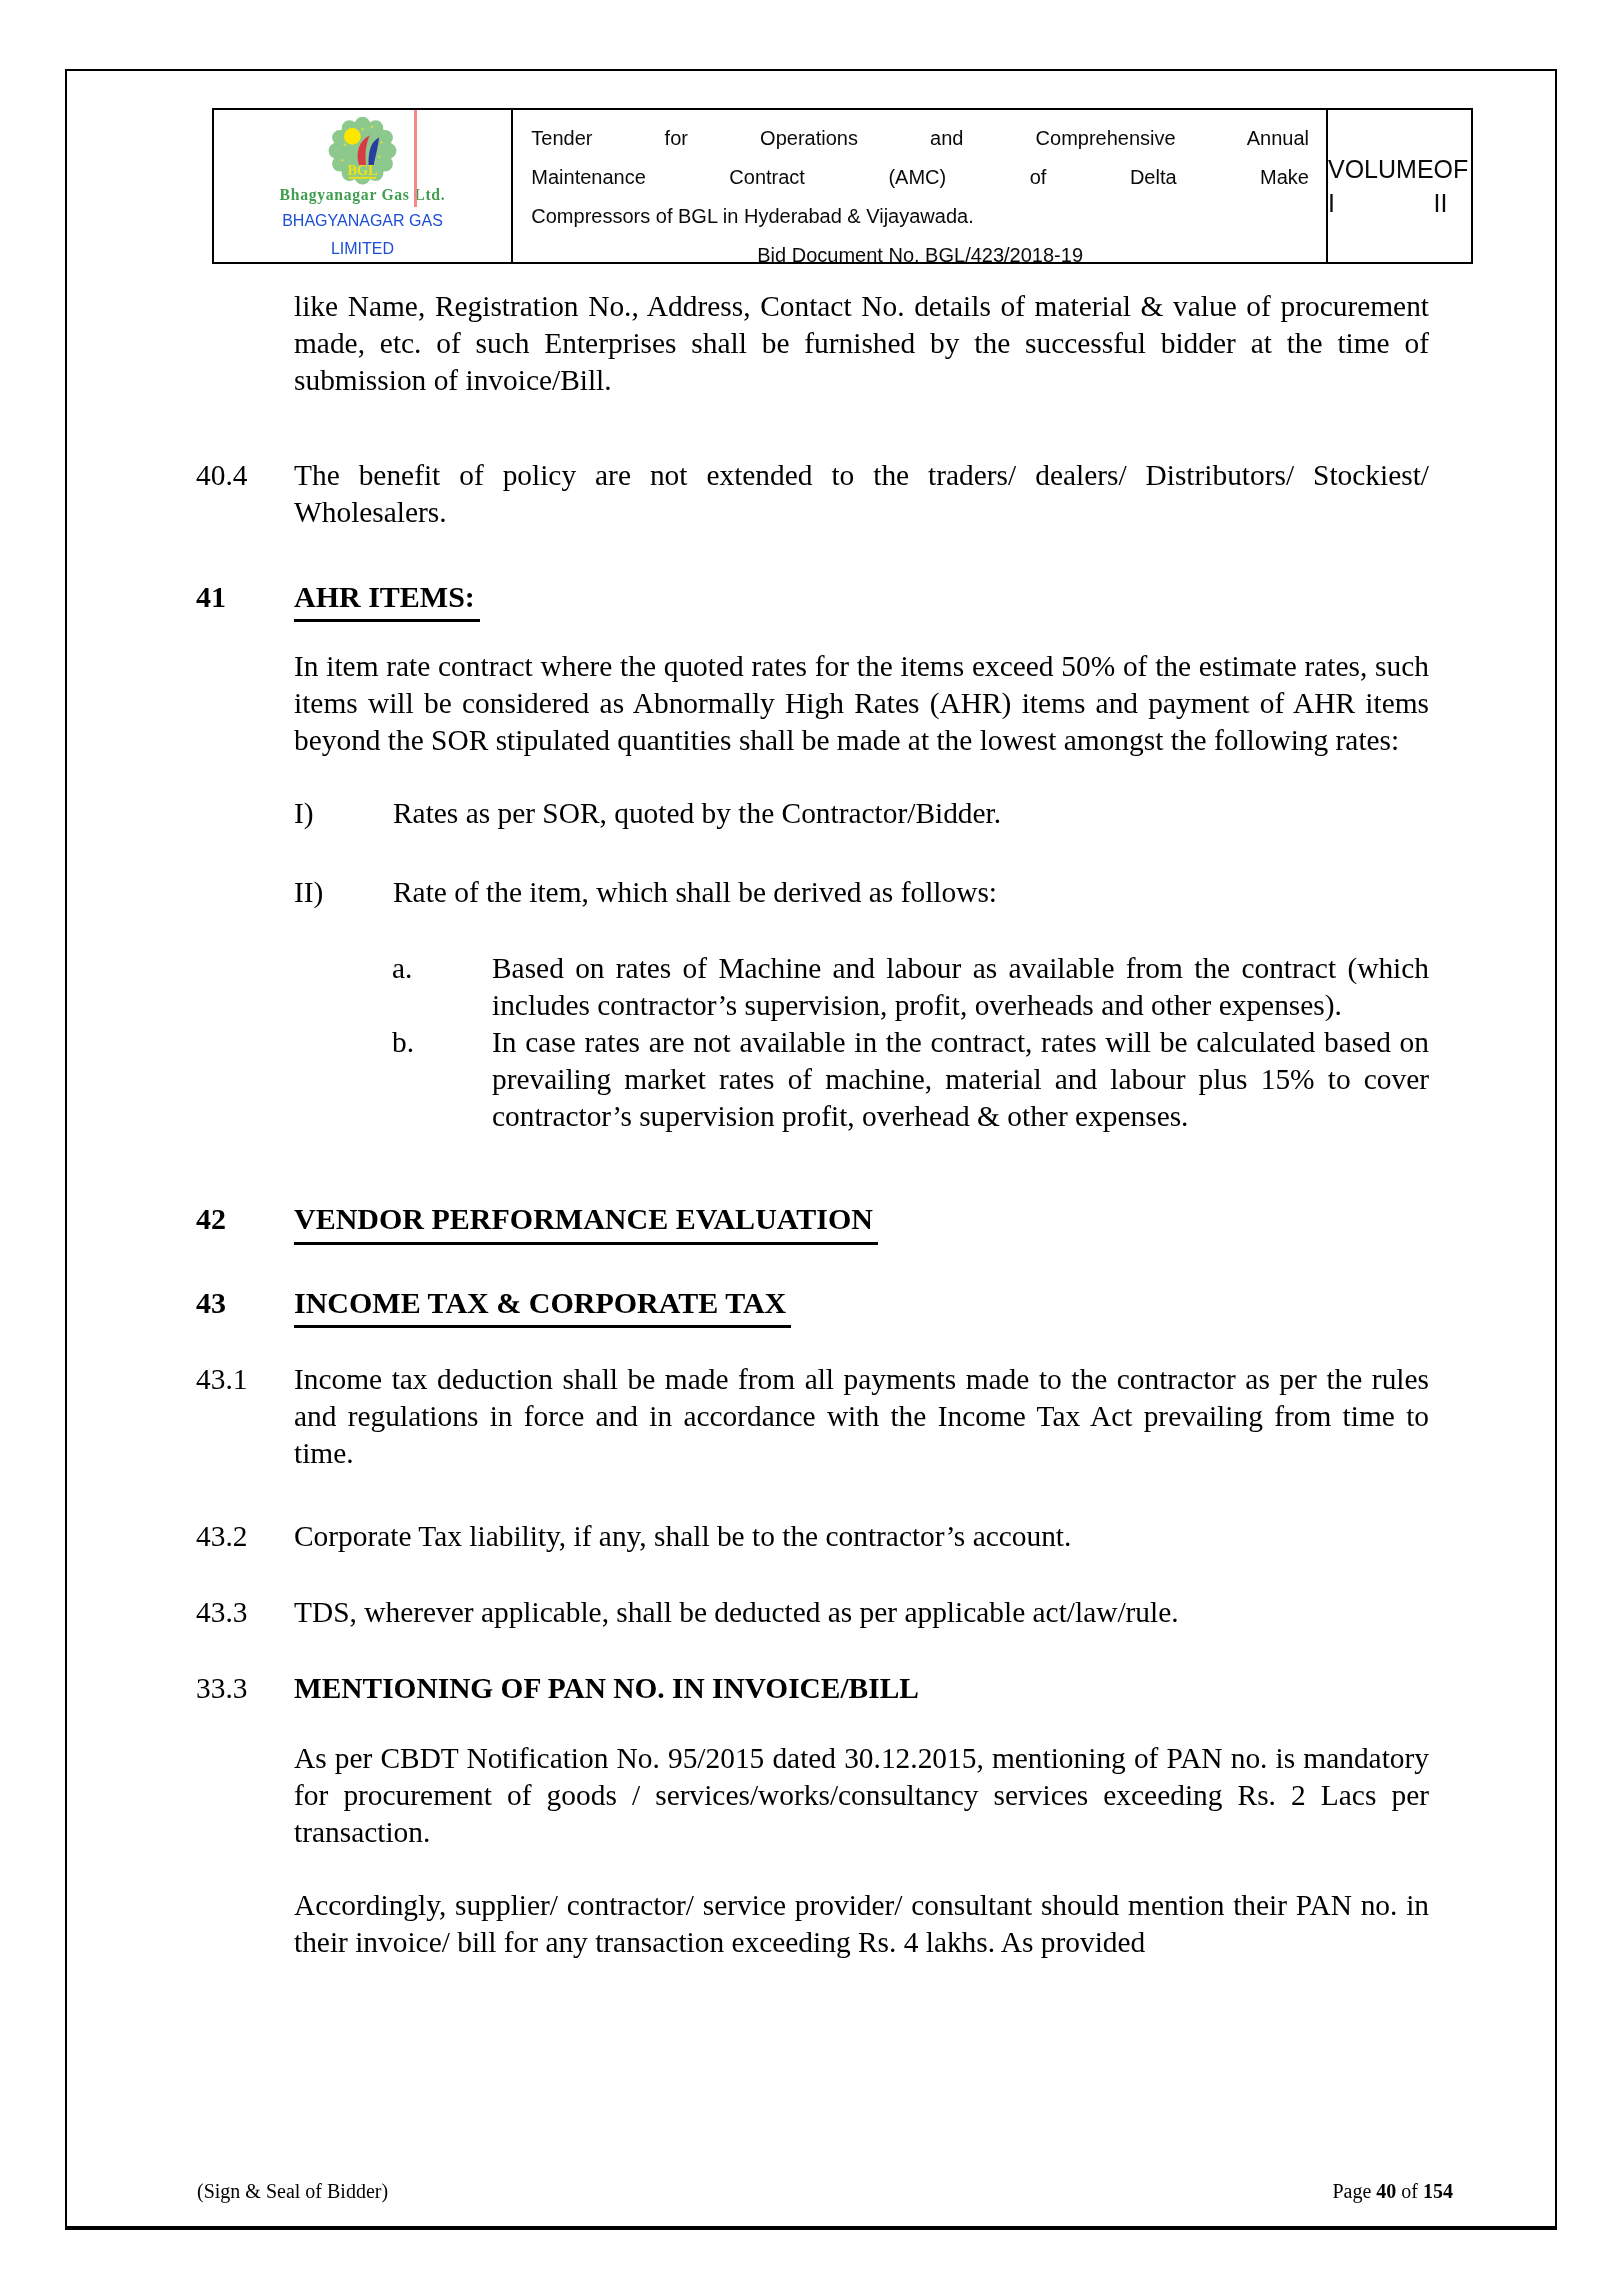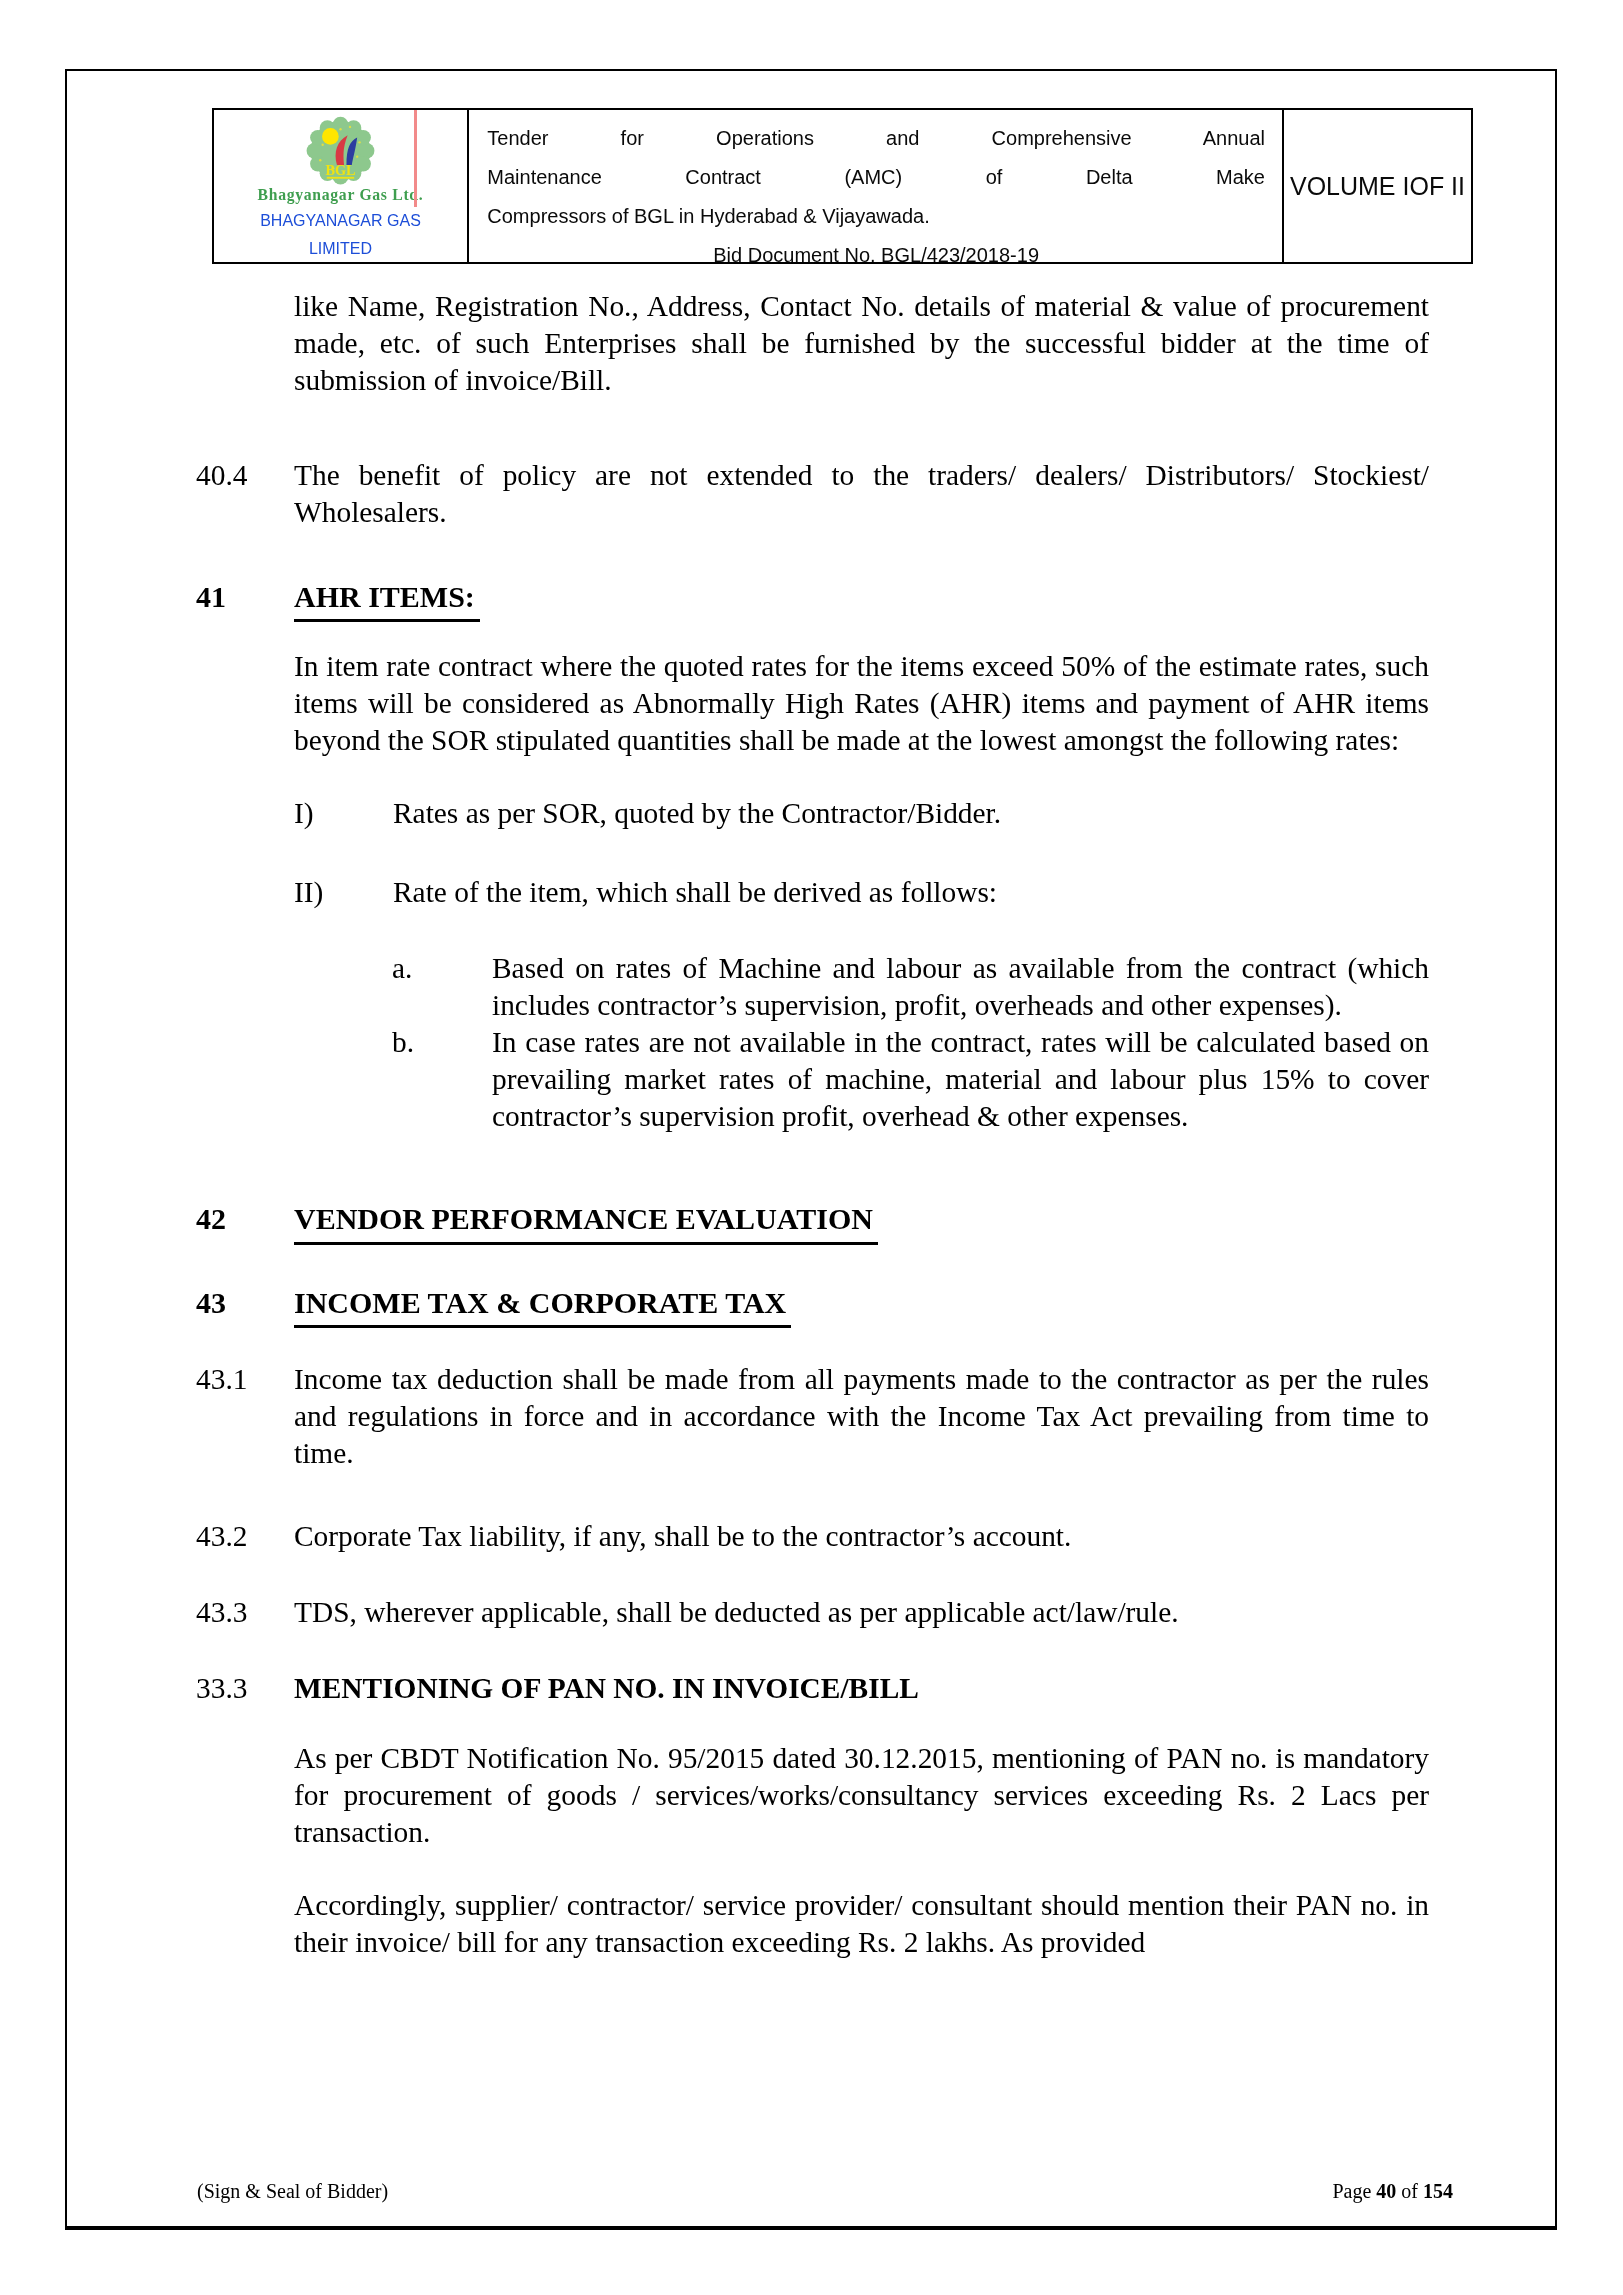--- a/index.html
+++ b/index.html
@@ -21,21 +21,21 @@
   
   .hdr {
     margin:37px 0 0 145px;
     width:1261px; height:156px;
     display:flex;
     border:2px solid #000;
     box-sizing:border-box;
   }
   .cell { box-sizing:border-box; height:100%; }
   .c-logo {
-    width:255px; border-right:2px solid #000;
+    width:299px; border-right:2px solid #000;
     position:relative;
     display:flex; flex-direction:column; align-items:center;
     padding-top:4.6px;
   }
   .red-line {
     position:absolute; left:200px; top:0;
     width:2.6px; height:97px;
     background:#f28a8a;
   }
   .logo-svg { width:77px; height:77px; display:block; }
@@ -219,21 +219,21 @@
       <div class="txt">TDS, wherever applicable, shall be deducted as per applicable act/law/rule.</div>
     </div>
 
     <div class="item" style="margin-top:39px;">
       <div class="num">33.3</div>
       <div class="txt b">MENTIONING OF PAN NO. IN INVOICE/BILL</div>
     </div>
 
     <div class="para" style="margin-top:33px;">As per CBDT Notification No. 95/2015 dated 30.12.2015, mentioning of PAN no. is mandatory for procurement of goods / services/works/consultancy services exceeding Rs. 2 Lacs per transaction.</div>
 
-    <div class="para" style="margin-top:36px;">Accordingly, supplier/ contractor/ service provider/ consultant should mention their PAN no. in their invoice/ bill for any transaction exceeding Rs. 2 lakhs. As provided</div>
+    <div class="para" style="margin-top:36px;">Accordingly, supplier/ contractor/ service provider/ consultant should mention their PAN no. in their invoice/ bill for any transaction exceeding Rs. 4 lakhs. As provided</div>
 
   </div>
 
   <div class="footer">
     <div>(Sign &amp; Seal of Bidder)</div>
     <div><span>Page </span><span class="b">40</span><span> of </span><span class="b">154</span></div>
   </div>
 
 </div>
 

